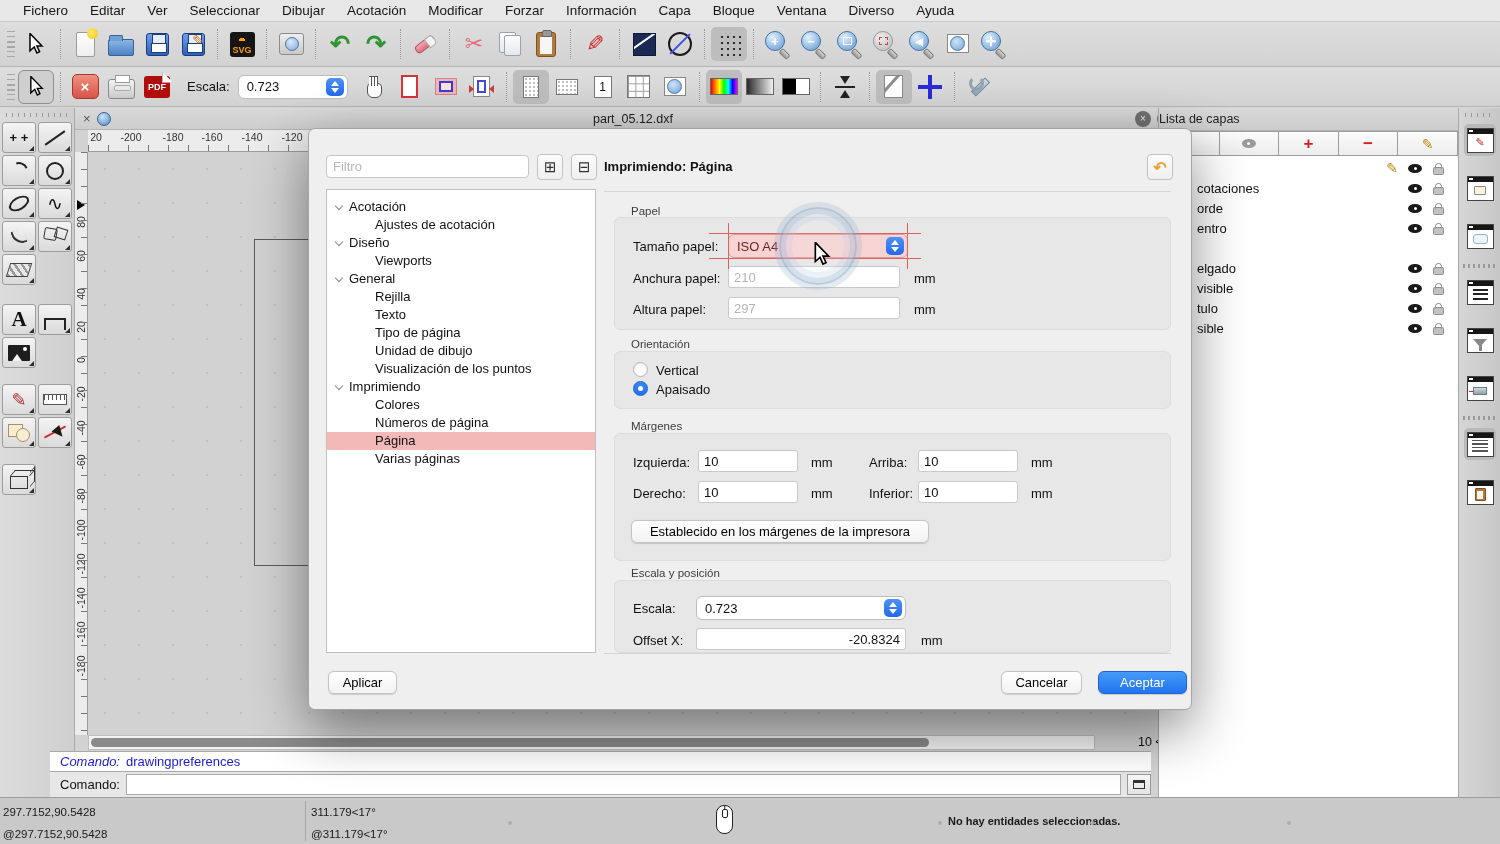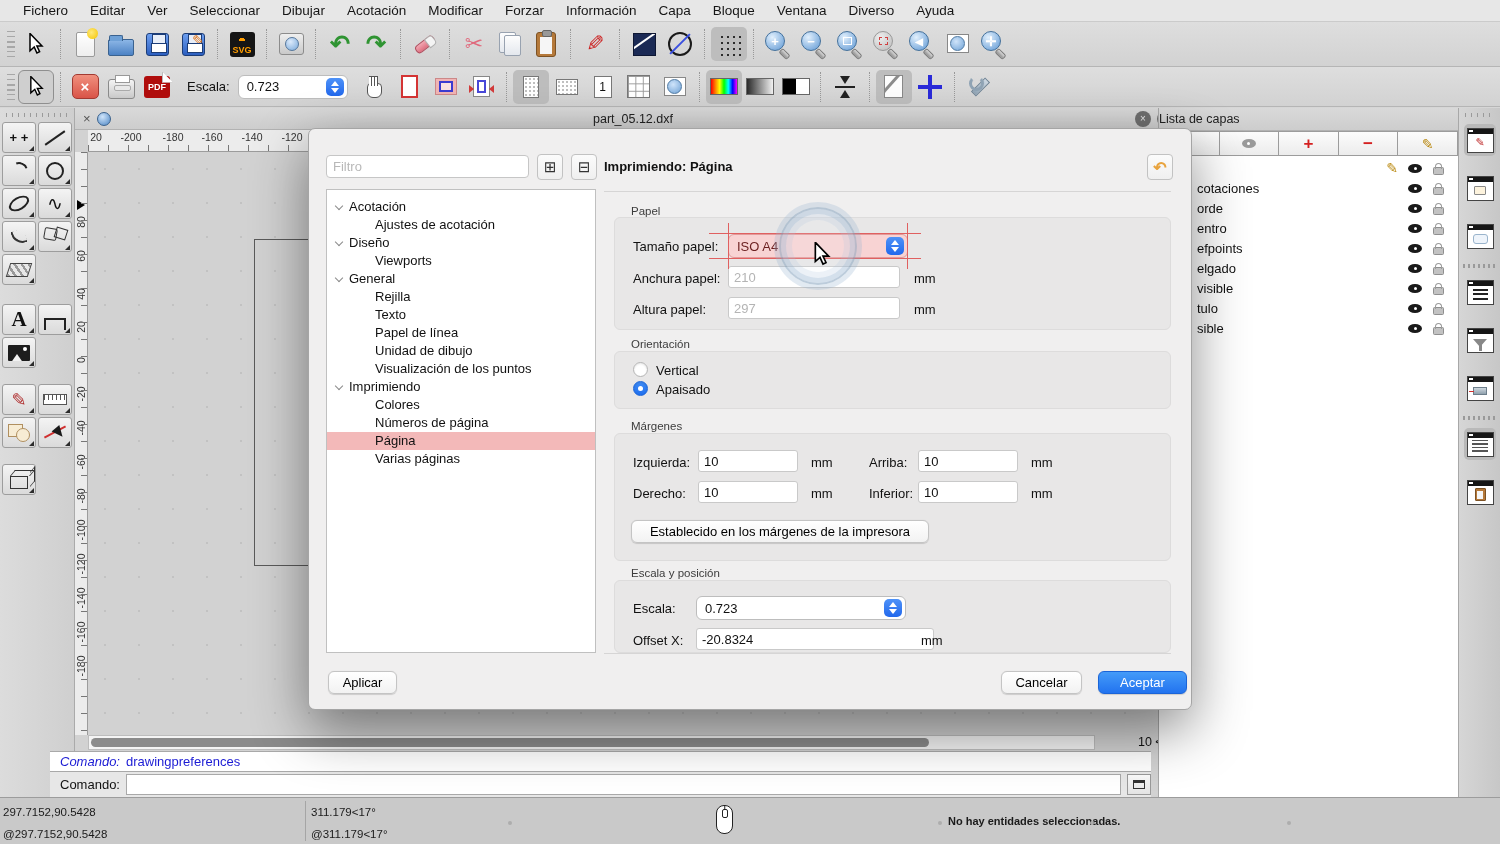--- a/index.html
+++ b/index.html
@@ -584,25 +584,20 @@
   <div class="lrow" style="top:70px">
       <span class="nm">cotaciones</span>
       <span class="eye" style="position:absolute;right:36px"></span>
       <span class="lock" style="position:absolute;right:14px"></span>
     </div>
   <div class="lrow" style="top:110px">
       <span class="nm">entro</span>
       <span class="eye" style="position:absolute;right:36px"></span>
       <span class="lock" style="position:absolute;right:14px"></span>
     </div>
-  <div class="lrow" style="top:130px">
-      <span class="nm">efpoints</span>
-      <span class="eye" style="position:absolute;right:36px"></span>
-      <span class="lock" style="position:absolute;right:14px"></span>
-    </div>
   <div class="lrow" style="top:150px">
       <span class="nm">elgado</span>
       <span class="eye" style="position:absolute;right:36px"></span>
       <span class="lock" style="position:absolute;right:14px"></span>
     </div>
   <div class="lrow" style="top:170px">
       <span class="nm">visible</span>
       <span class="eye" style="position:absolute;right:36px"></span>
       <span class="lock" style="position:absolute;right:14px"></span>
     </div>
@@ -694,21 +689,21 @@
 
   <div class="treebox">
     <div style="height:8px"></div>
     <div class="trow parent"><span class="chev"></span><span>Acotación</span></div>
     <div class="trow child"><span>Ajustes de acotación</span></div>
     <div class="trow parent"><span class="chev"></span><span>Diseño</span></div>
     <div class="trow child"><span>Viewports</span></div>
     <div class="trow parent"><span class="chev"></span><span>General</span></div>
     <div class="trow child"><span>Rejilla</span></div>
     <div class="trow child"><span>Texto</span></div>
-    <div class="trow child"><span>Papel de línea</span></div>
+    <div class="trow child"><span>Tipo de página</span></div>
     <div class="trow child"><span>Unidad de dibujo</span></div>
     <div class="trow child"><span>Visualización de los puntos</span></div>
     <div class="trow parent"><span class="chev"></span><span>Imprimiendo</span></div>
     <div class="trow child"><span>Colores</span></div>
     <div class="trow child"><span>Números de página</span></div>
     <div class="trow child selrow"><span>Página</span></div>
     <div class="trow child"><span>Varias páginas</span></div>
   </div>
 
   <div class="glabel" style="left:322px;top:76px">Papel</div>
@@ -757,21 +752,21 @@
   <button class="pushbtn" style="left:322px;top:391px;width:298px">Establecido en los márgenes de la impresora</button>
 
   <div class="glabel" style="left:322px;top:438px">Escala y posición</div>
   <div class="group" style="top:451px;height:73px;overflow:hidden"></div>
   <div class="flabel" style="left:324px;top:472px">Escala:</div>
   <div class="dcombo" style="left:387px;top:467px;width:210px">
     <span>0.723</span>
     <span class="spin" style="position:absolute;right:3px"></span>
   </div>
   <div class="flabel" style="left:324px;top:504px">Offset X:</div>
-  <input class="finput" style="left: 387px; top: 499px; width: 238px;" value="-20.8324">
+  <input class="finput" style="left: 387px; top: 499px; width: 210px; text-align: right;" value="-20.8324">
   <div class="funit" style="left:612px;top:504px">mm</div>
   <div class="dsep2"></div>
 
   <button class="pushbtn" style="left:19px;top:542px;width:69px">Aplicar</button>
   <button class="pushbtn" style="left:692px;top:542px;width:81px">Cancelar</button>
   <button class="pushbtn bluebtn" style="left:789px;top:542px;width:89px">Aceptar</button>
 </div>
 
 <div class="statusbar">
   <div style="position:absolute;left:3px;top:8px">297.7152,90.5428</div>

